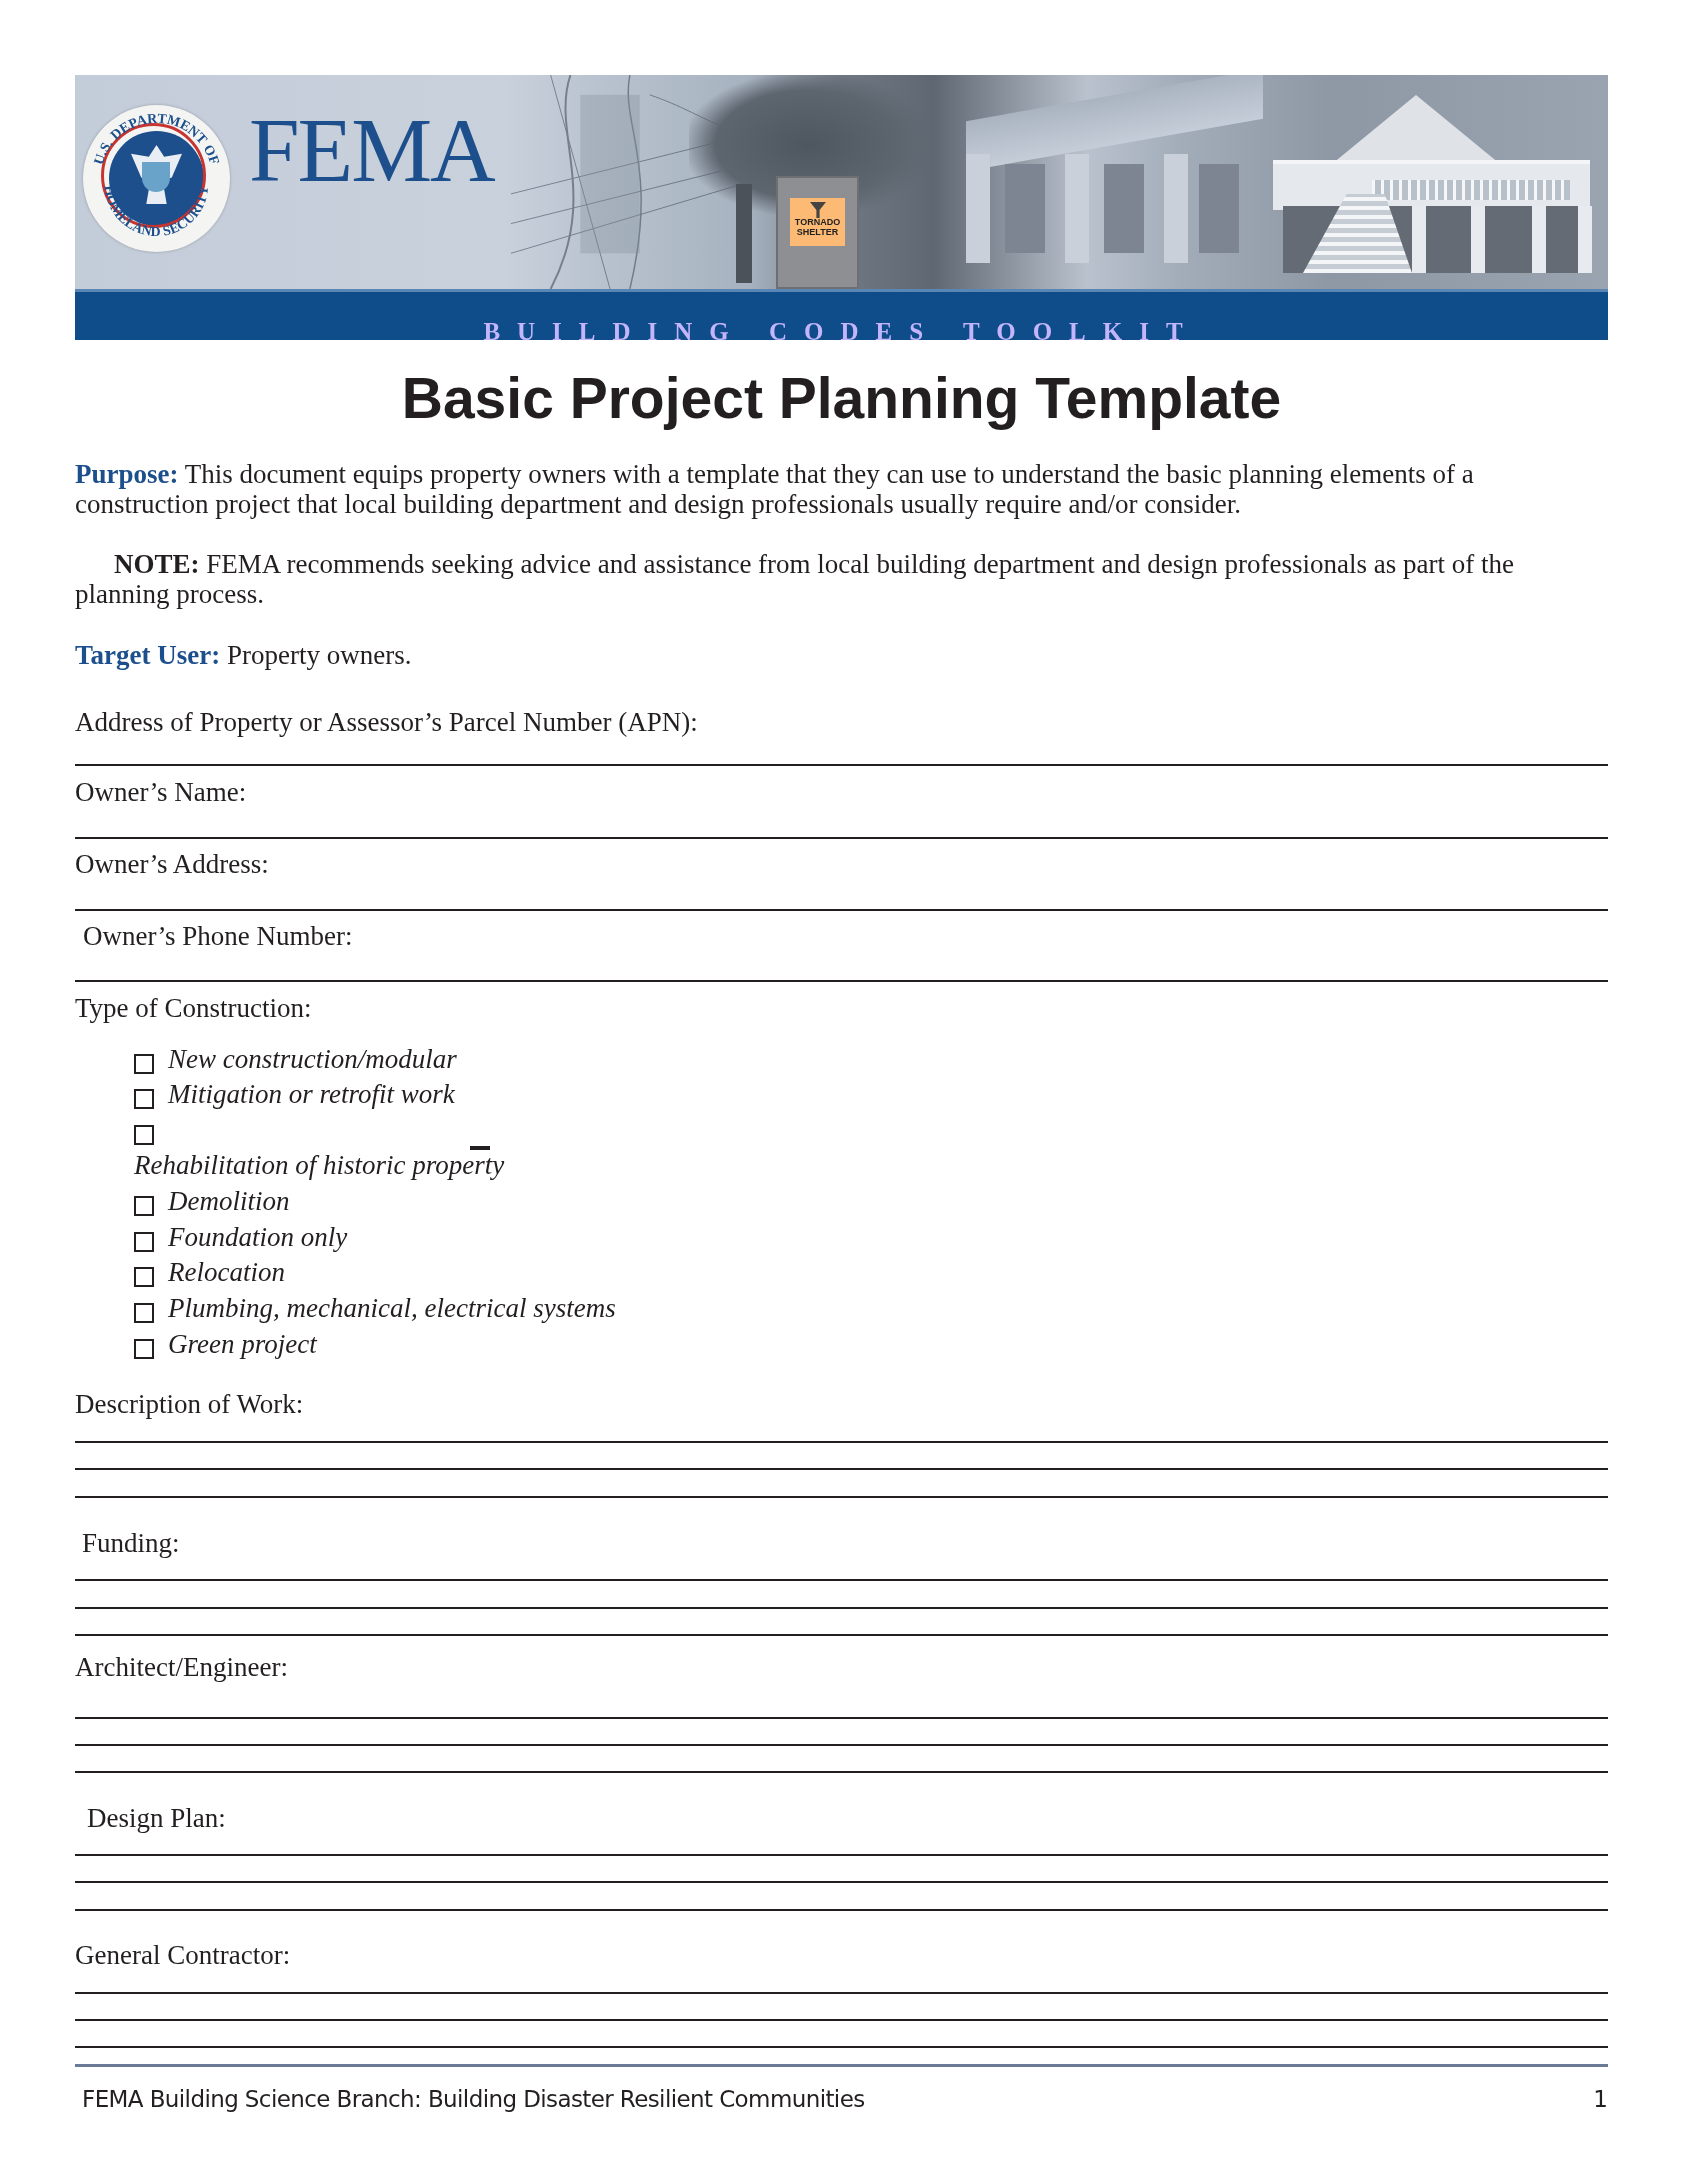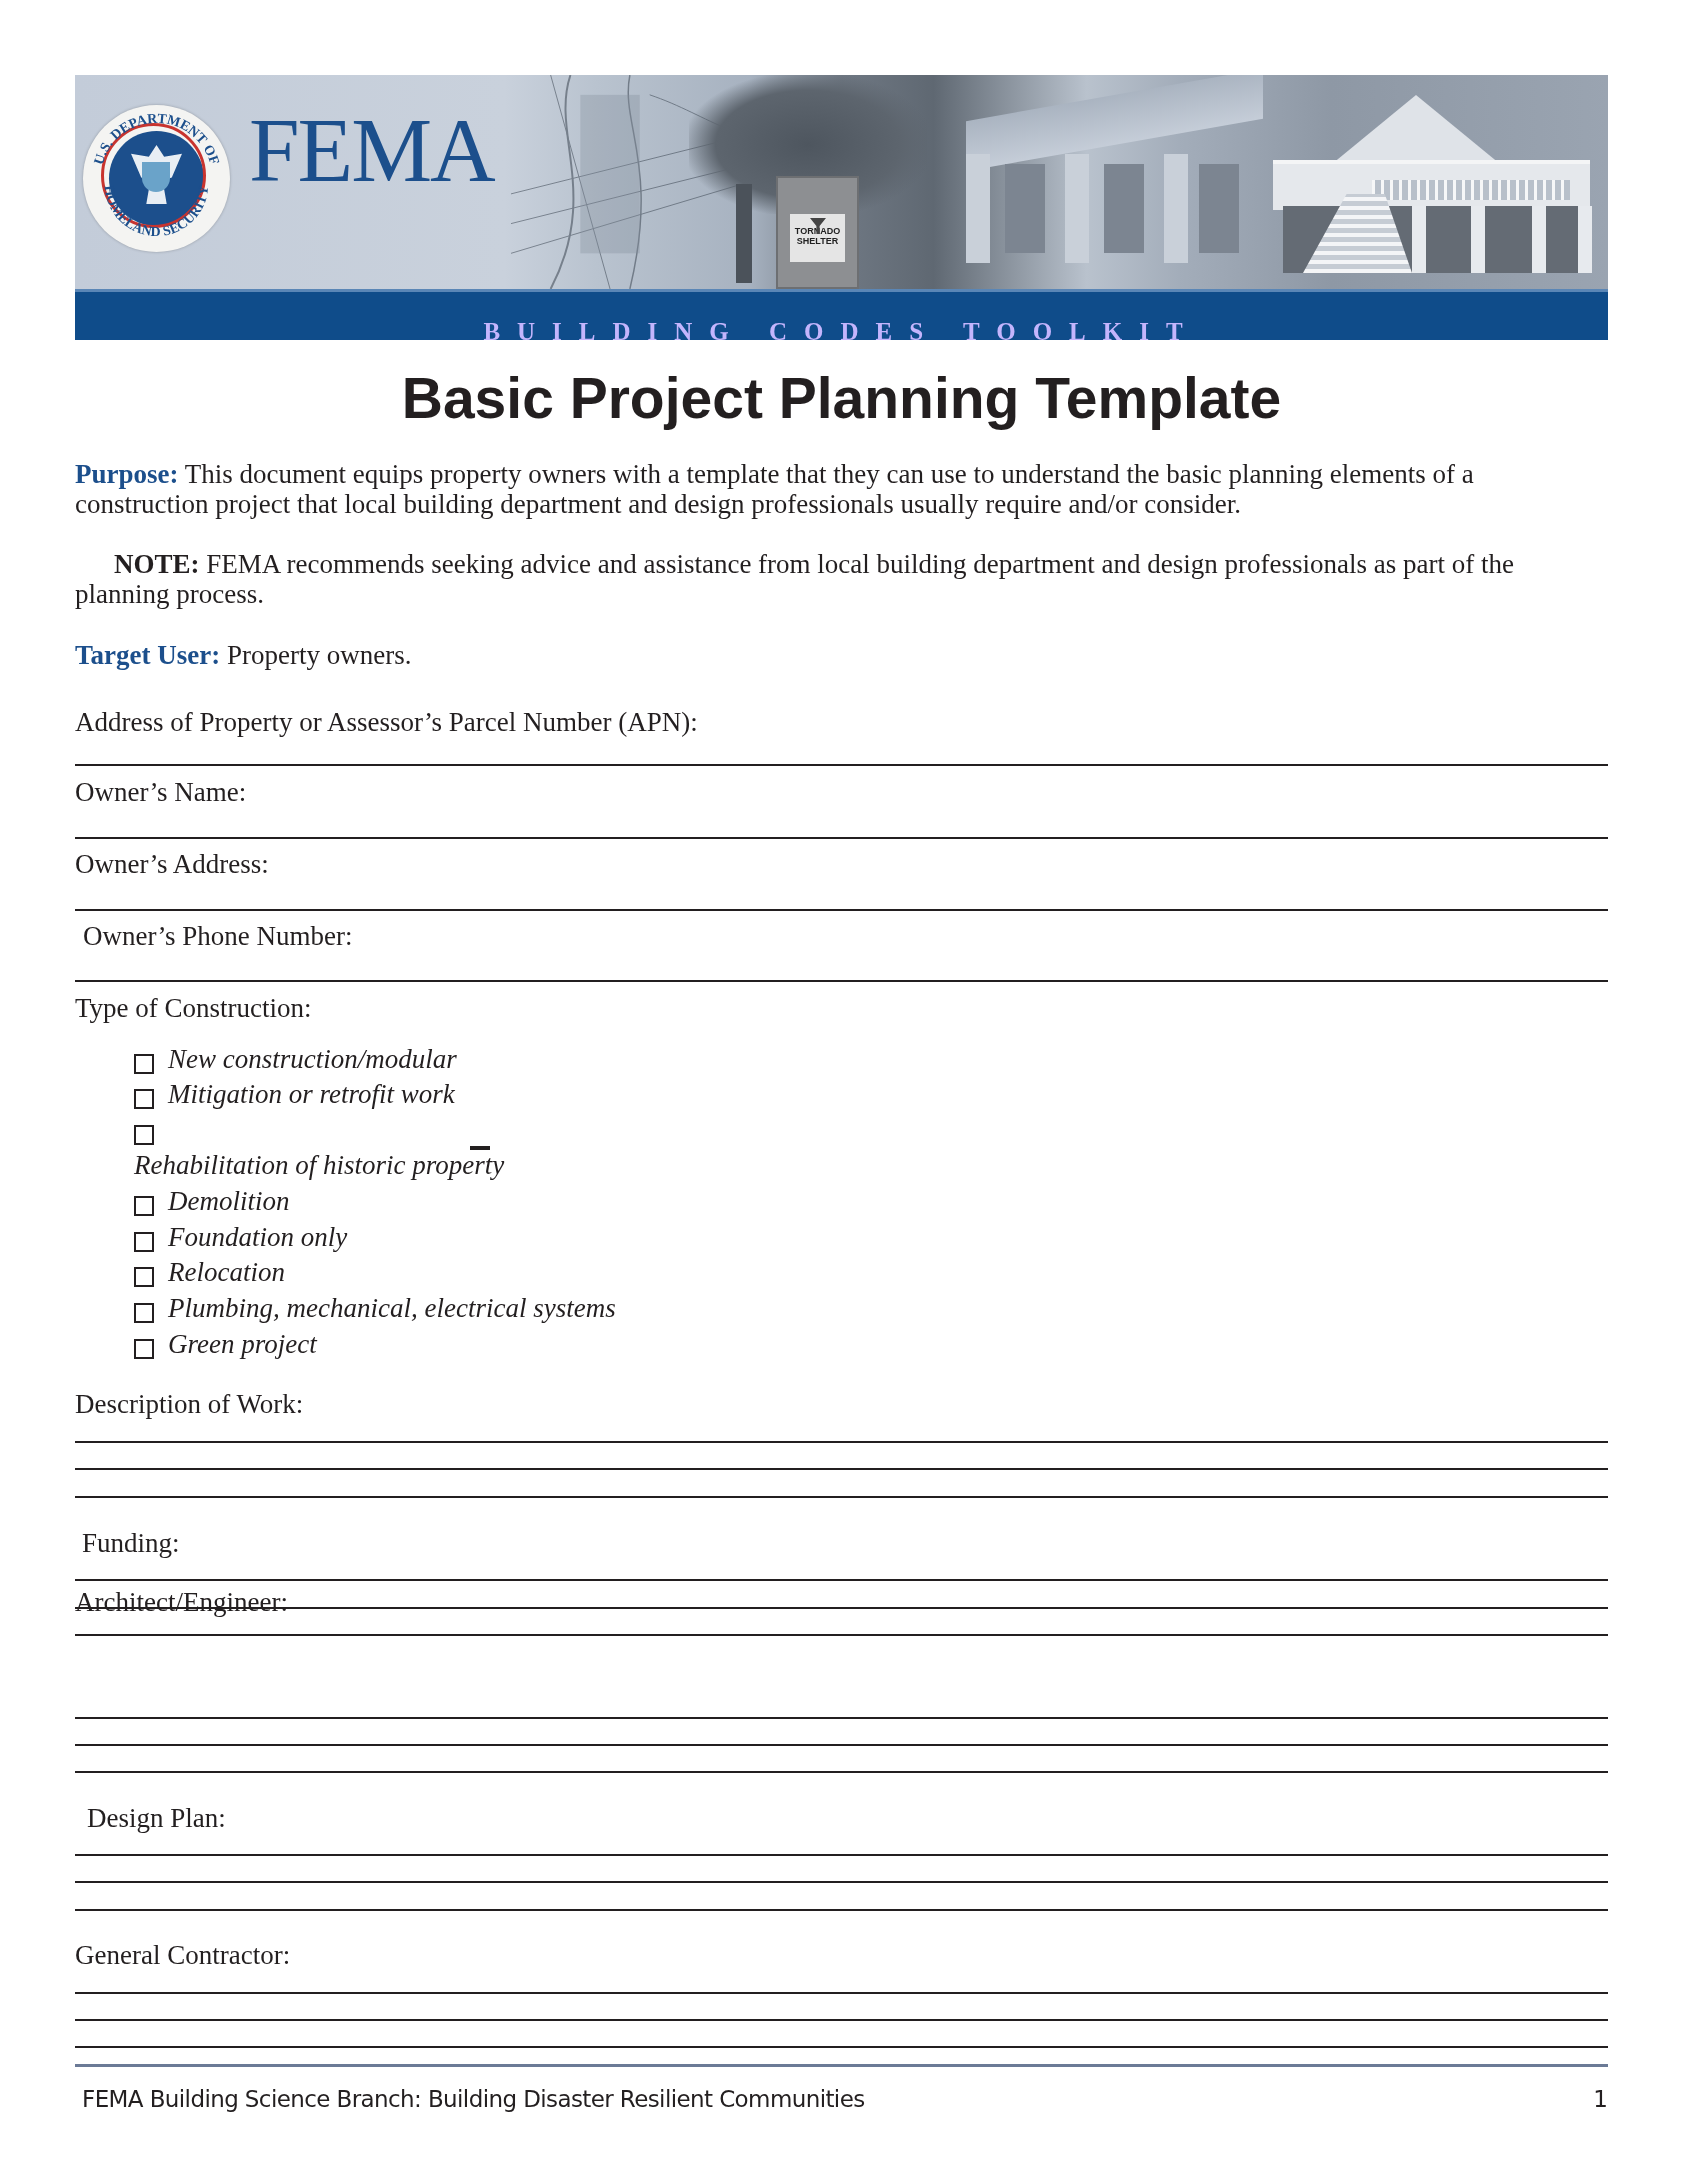--- a/index.html
+++ b/index.html
@@ -11,21 +11,21 @@
     background: linear-gradient(90deg, #c3ccd9 0%, #c9d1dc 28%, #b9c3cf 34%, #a7b2c0 44%, #6f7883 50%, #5f6872 56%, #b9c2cd 66%, #a3adba 72%, #8e98a5 82%, #9aa4b1 100%); }
   #map-layer { position:absolute; left:436px; top:0; width:317px; height:214px; opacity:.55; }
   #seal { position:absolute; left:8px; top:30px; width:147px; height:147px; border-radius:50%; background:#f4f4f2; box-shadow:0 0 3px rgba(0,0,0,.25); }
   #seal .ring { position:absolute; left:18px; top:18px; width:105px; height:105px; border-radius:50%; border:3px solid #c8342f; box-sizing:border-box; }
   #seal .inner { position:absolute; left:26px; top:26px; width:95px; height:95px; border-radius:50%; background:#1c4f8c; }
   #seal .eagle { position:absolute; left:48px; top:40px; width:51px; height:59px; background:#ffffff; clip-path:polygon(50% 0,65% 20%,100% 15%,80% 55%,62% 60%,70% 100%,30% 100%,38% 60%,20% 55%,0 15%,35% 20%); opacity:.9; }
   #seal .shield { position:absolute; left:59px; top:57px; width:28px; height:30px; background:#6aa3c9; border-radius:0 0 14px 14px; }
   #seal .txt { position:absolute; left:0; top:0; width:147px; height:147px; }
   #fema-wordmark { position:absolute; left:174px; top:30px; font-family:"Liberation Serif", serif; font-size:91px; color:#1c4f8c; letter-spacing:-2px; line-height:1; }
   #shelter-sign { position:absolute; left:701px; top:101px; width:79px; height:109px; background:#8d8f92; border:2px solid #6d6f72; }
-  #shelter-sign .plate { position:absolute; left:12px; top:20px; width:55px; height:48px; background:#e5e5e5; font-family:"Liberation Sans", sans-serif; font-weight:bold; font-size:9px; line-height:10px; text-align:center; color:#222; padding-top:12px; box-sizing:border-box;margin-top:16px; }
+  #shelter-sign .plate { position:absolute; left:12px; top:20px; width:55px; height:48px; background:#fdba74; font-family:"Liberation Sans", sans-serif; font-weight:bold; font-size:9px; line-height:10px; text-align:center; color:#222; padding-top:19px; box-sizing:border-box; }
   #shelter-sign .plate:before { content:""; position:absolute; left:20px; top:4px; width:16px; height:16px; background:#444; clip-path:polygon(0 0,100% 0,60% 50%,60% 100%,40% 100%,40% 50%); }
   #tree { position:absolute; left:614px; top:0; width:238px; height:139px; background:radial-gradient(ellipse at center, #4e565f 0%, #5d656e 55%, rgba(93,101,110,0) 75%); }
   #tree-trunk { position:absolute; left:661px; top:109px; width:16px; height:99px; background:#4b525a; }
   #building { position:absolute; left:871px; top:20px; width:327px; height:178px; }
   #building .roof { position:absolute; left:20px; top:0; width:297px; height:50px; background:linear-gradient(180deg,#aab4c1,#c5cdd8); transform:skewY(-10deg); }
   #building .col { position:absolute; top:59px; width:24px; height:109px; background:#c9d0d9; }
   #building .glass { position:absolute; top:69px; width:40px; height:89px; background:#7c8591; }
   #house { position:absolute; left:1198px; top:20px; width:317px; height:188px; }
   #house .gable { position:absolute; left:59px; top:0; width:168px; height:69px; background:#dfe3e8; clip-path:polygon(50% 0,100% 100%,0 100%); }
   #house .upper { position:absolute; left:0; top:65px; width:317px; height:46px; background:#e5e8ec; border-top:4px solid #f4f5f6; }
@@ -188,21 +188,21 @@
 <div class="field-label" style="top:1389px;">Description of Work:</div>
 <div class="rule" style="top:1441px;"></div>
 <div class="rule" style="top:1468px;"></div>
 <div class="rule" style="top:1496px;"></div>
 
 <div class="field-label" style="top:1528px; left:82px;">Funding:</div>
 <div class="rule" style="top:1579px;"></div>
 <div class="rule" style="top:1607px;"></div>
 <div class="rule" style="top:1634px;"></div>
 
-<div class="field-label" style="top:1587px;">Architect/Engineer:</div>
+<div class="field-label" style="top:1652px;">Architect/Engineer:</div>
 <div class="rule" style="top:1717px;"></div>
 <div class="rule" style="top:1744px;"></div>
 <div class="rule" style="top:1771px;"></div>
 
 <div class="field-label" style="top:1803px;margin-left:12px;">Design Plan:</div>
 <div class="rule" style="top:1854px;"></div>
 <div class="rule" style="top:1881px;"></div>
 <div class="rule" style="top:1909px;"></div>
 
 <div class="field-label" style="top:1940px;">General Contractor:</div>

